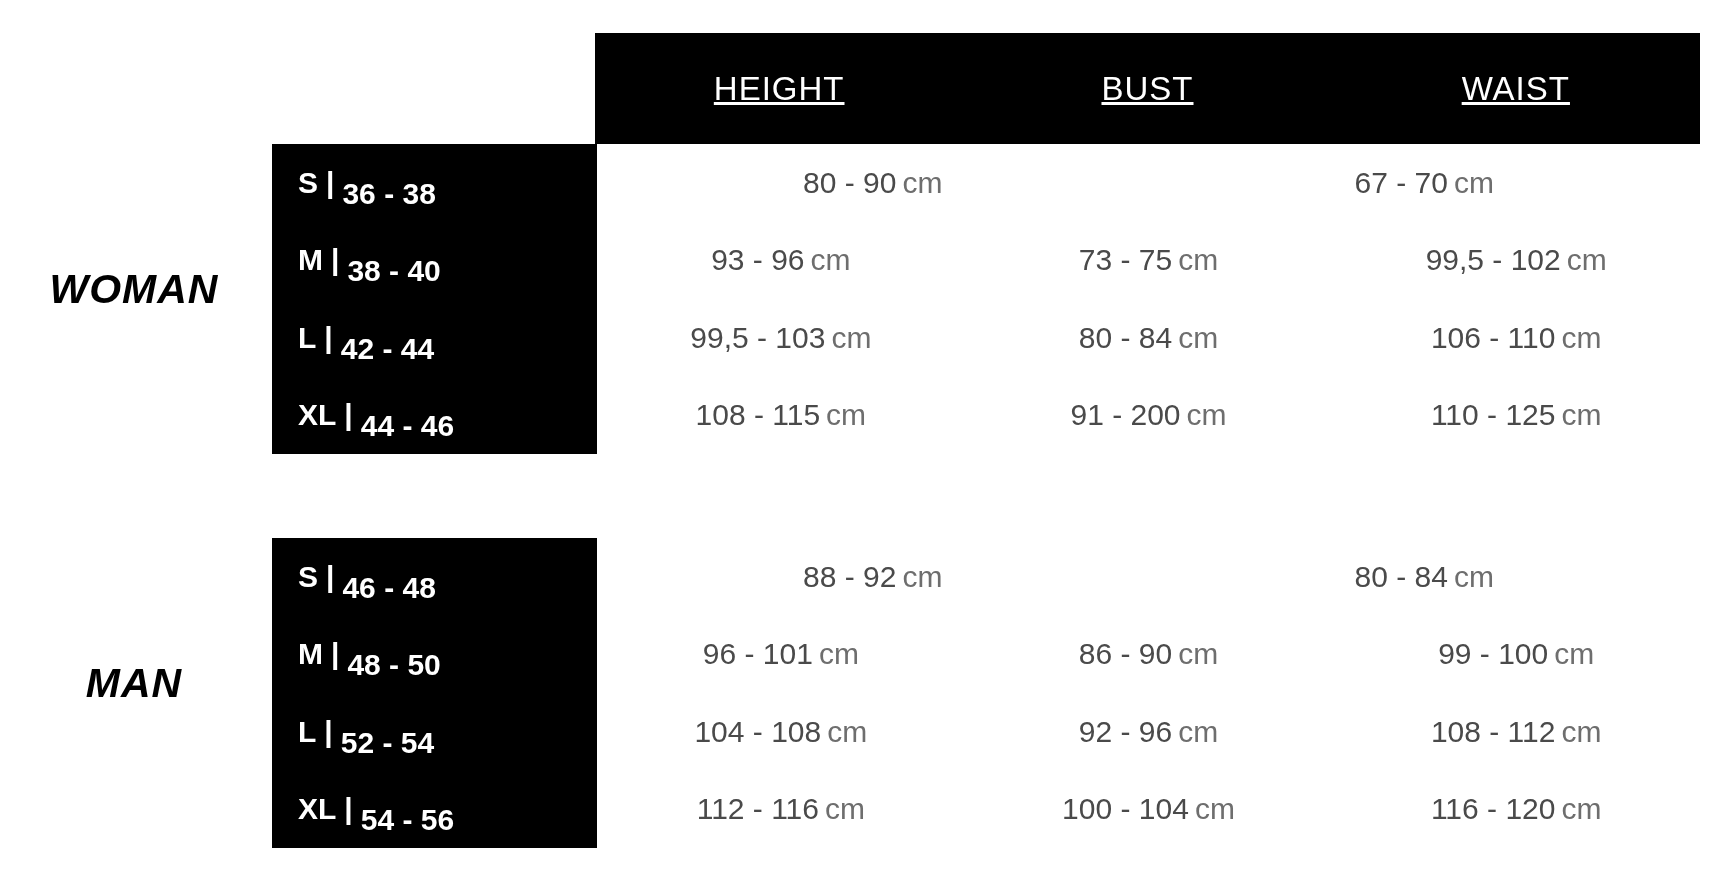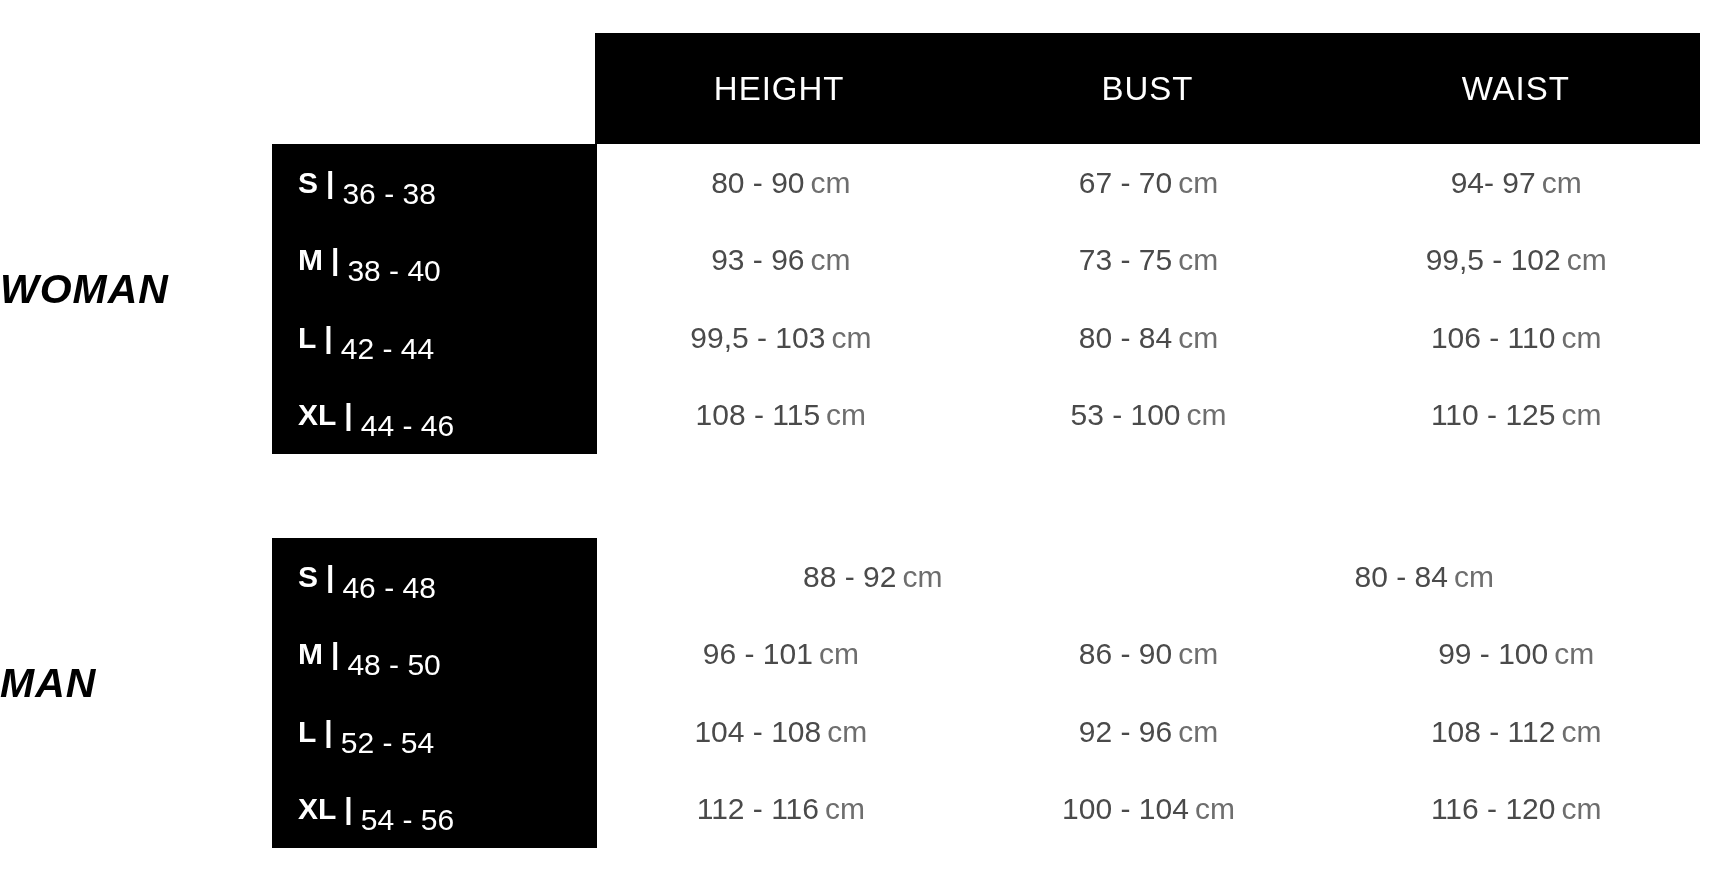--- a/index.html
+++ b/index.html
@@ -32,36 +32,37 @@
     display: flex;
     align-items: center;
   }
   .header-cell {
     flex: 1 1 0;
     text-align: center;
     color: #ffffff;
     font-size: 33px;
     letter-spacing: 1px;
     font-weight: 400;
+    text-decoration: underline;
   }
 
   
   .section {
     position: absolute;
     left: 0;
     width: 1711px;
   }
   .section-woman { top: 144px; height: 310px; }
   .section-man   { top: 538px; height: 310px; }
 
   .row-label {
     position: absolute;
     left: 0;
     width: 268px;
-    text-align: left;
+    text-align: center;
     font-style: italic;
     font-weight: 700;
     font-size: 41px;
     color: #000000;
     letter-spacing: 1px;
   }
   .row-label-woman { top: 122px; }
   .row-label-man   { top: 122px; }
 
   .size-col {
@@ -83,21 +84,21 @@
   }
   .size-cell .sz {
     font-weight: 700;
     margin-right: 8px;
   }
   .size-cell .sep {
     font-weight: 700;
     margin-right: 8px;
   }
   .size-cell .rng {
-    font-weight: 400;
+    font-weight: 700;
     margin-top: 22px;
   }
 
   .values {
     position: absolute;
     left: 597px;
     top: 0;
     width: 1103px;
     height: 310px;
   }
@@ -157,35 +158,34 @@
         <span class="sz">XL</span>
         <span class="sep">|</span>
         <span class="rng">44 - 46</span>
       </div>
     </div>
 
     <div class="values">
       <div class="value-row">
         <div class="value-cell"><span class="num">80 - 90</span><span class="unit">cm</span></div>
         <div class="value-cell"><span class="num">67 - 70</span><span class="unit">cm</span></div>
-        <div class="value-cell"><span class="num">94- 97</span><span class="unit">cm</span></div>
       </div>
       <div class="value-row">
         <div class="value-cell"><span class="num">93 - 96</span><span class="unit">cm</span></div>
         <div class="value-cell"><span class="num">73 - 75</span><span class="unit">cm</span></div>
         <div class="value-cell"><span class="num">99,5 - 102</span><span class="unit">cm</span></div>
       </div>
       <div class="value-row">
         <div class="value-cell"><span class="num">99,5 - 103</span><span class="unit">cm</span></div>
         <div class="value-cell"><span class="num">80 - 84</span><span class="unit">cm</span></div>
         <div class="value-cell"><span class="num">106 - 110</span><span class="unit">cm</span></div>
       </div>
       <div class="value-row">
         <div class="value-cell"><span class="num">108 - 115</span><span class="unit">cm</span></div>
-        <div class="value-cell"><span class="num">53 - 100</span><span class="unit">cm</span></div>
+        <div class="value-cell"><span class="num">91 - 200</span><span class="unit">cm</span></div>
         <div class="value-cell"><span class="num">110 - 125</span><span class="unit">cm</span></div>
       </div>
     </div>
   </div>
 
   <div class="section section-man">
     <div class="row-label row-label-man">MAN</div>
 
     <div class="size-col">
       <div class="size-cell">

